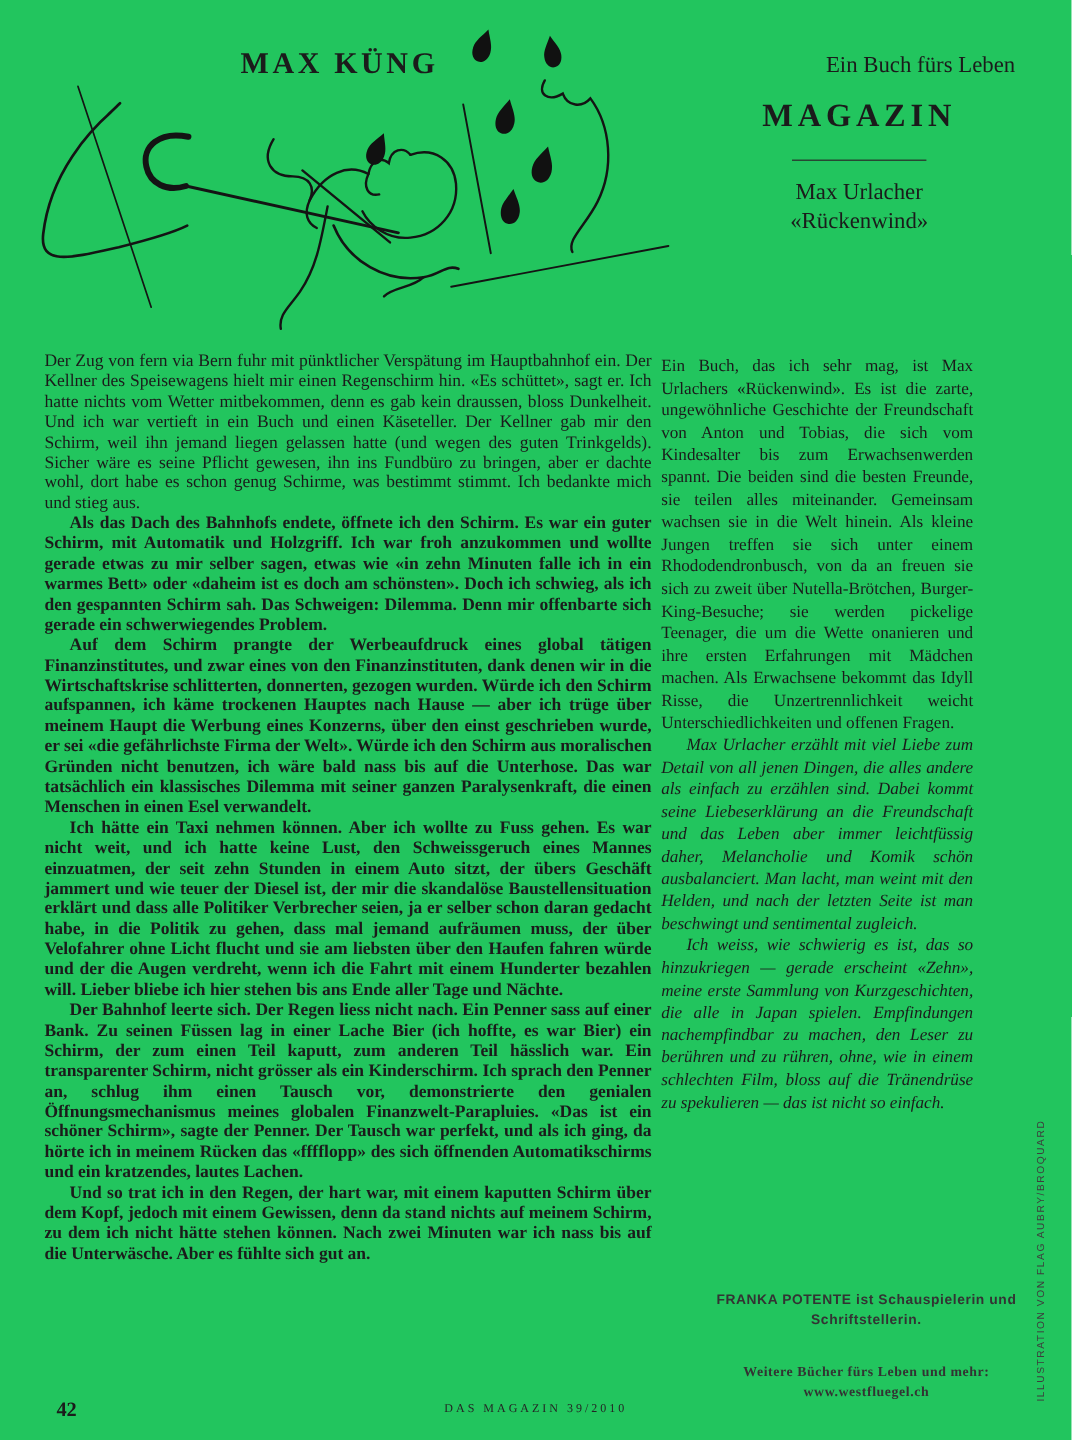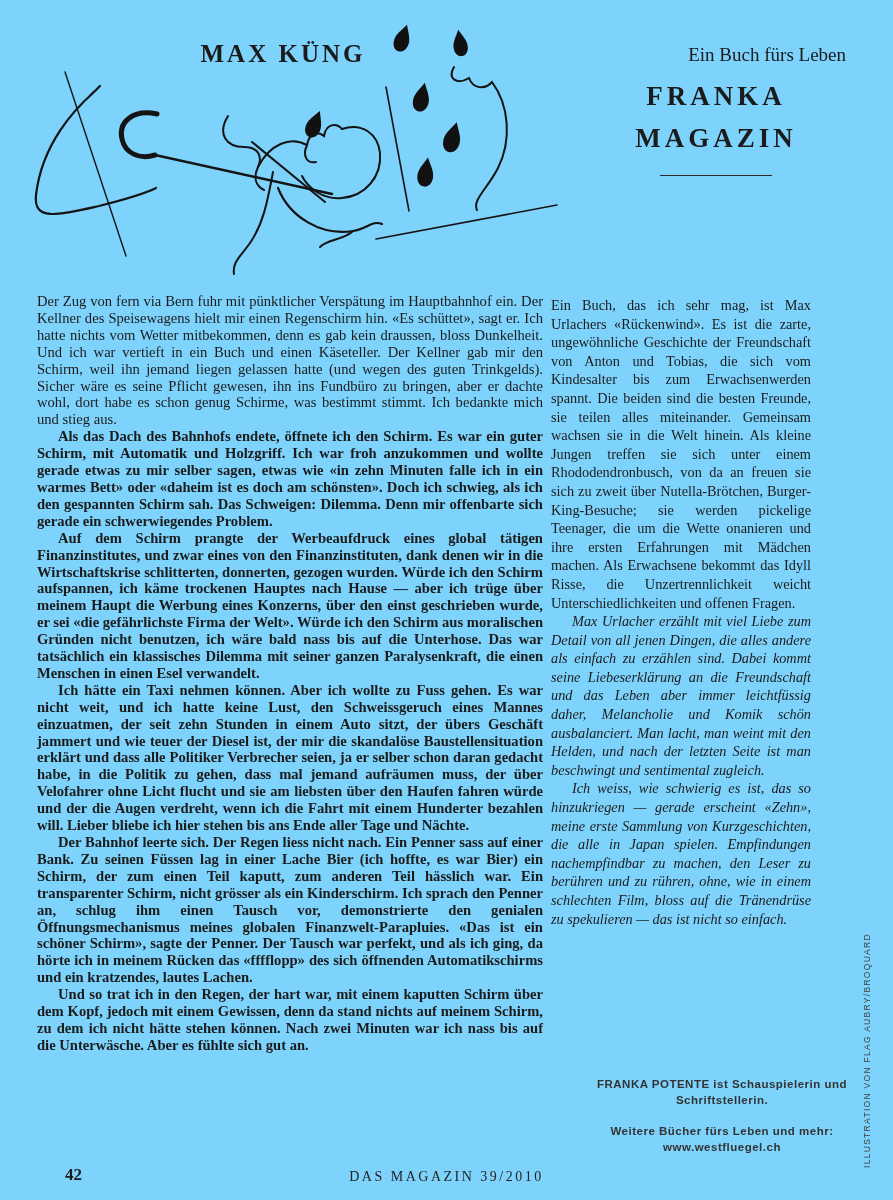--- a/index.html
+++ b/index.html
@@ -1,18 +1,18 @@
 <!DOCTYPE html>
 <html><head>
 <meta charset="utf-8">
 <style>
   html,body { margin:0; padding:0; background:#ffffff; }
   .page {
     position:relative; width:893px; height:1200px;
-    background:#7dd3fc; overflow:hidden;
+    background:#22c55e; overflow:hidden;
     font-family:"Liberation Serif", serif; color:#1b1b1b;
   }
   
   .illustration { position:absolute; left:20px; top:10px; width:540px; height:280px; }
   .illustration svg { width:100%; height:100%; display:block; }
   
   .author-title {
     position:absolute; left:30px; top:40px; width:506px; margin:0;
     text-align:center; font-size:25px; font-weight:bold; letter-spacing:3px;
   }
@@ -31,34 +31,34 @@
   .right-body p { margin:0; font-size:14.3px; line-height:18.6px; text-align:justify; }
   .right-body p.indent { text-indent:21px;font-style:italic; }
 
   
   .bio {
     position:absolute; left:586px; top:1076px; width:272px;
     font-family:"Liberation Sans", sans-serif; font-size:11.5px; line-height:16px;
     letter-spacing:0.5px; color:#333; font-weight:600; text-align:center;
   }
   .bio p { margin:0; }
-  .bio .more { margin-top:15px; }
+  .bio .more { margin-top:28px;font-family:Liberation Serif, serif; }
 
   
   .credit {
     position:absolute; left:862px; top:930px; height:238px;
     writing-mode:vertical-rl; transform:rotate(180deg);
     font-family:"Liberation Sans", sans-serif; font-size:8.5px;
     letter-spacing:1.3px; color:#3d3d3d; white-space:nowrap;
   }
   
-  .footer-num { position:absolute; left:65px; top:1165px; font-size:17px; font-weight:bold; }
+  .footer-num { position:absolute; left:47px; top:1165px; font-size:17px; font-weight:bold; }
   .footer-mag {
     position:absolute; left:0; right:0; top:1169px; text-align:center;
-    font-size:14px; letter-spacing:2.5px; color:#242424;
+    font-size:10px; letter-spacing:2.5px; color:#242424;
   }
 </style>
 </head>
 <body>
 
 <div class="page">
 
   <div class="illustration">
     <svg viewBox="0 0 540 280" xmlns="http://www.w3.org/2000/svg">
       <g stroke="#141414" fill="none" stroke-linecap="round">
@@ -103,24 +103,25 @@
     <p class="indent">Als das Dach des Bahnhofs endete, öffnete ich den Schirm. Es war ein guter Schirm, mit Automatik und Holzgriff. Ich war froh anzukommen und wollte gerade etwas zu mir selber sagen, etwas wie «in zehn Minuten falle ich in ein warmes Bett» oder «daheim ist es doch am schönsten». Doch ich schwieg, als ich den gespannten Schirm sah. Das Schweigen: Dilemma. Denn mir offenbarte sich gerade ein schwerwiegendes Problem.</p>
     <p class="indent">Auf dem Schirm prangte der Werbeaufdruck eines global tätigen Finanzinstitutes, und zwar eines von den Finanzinstituten, dank denen wir in die Wirtschaftskrise schlitterten, donnerten, gezogen wurden. Würde ich den Schirm aufspannen, ich käme trockenen Hauptes nach Hause — aber ich trüge über meinem Haupt die Werbung eines Konzerns, über den einst geschrieben wurde, er sei «die gefährlichste Firma der Welt». Würde ich den Schirm aus moralischen Gründen nicht benutzen, ich wäre bald nass bis auf die Unterhose. Das war tatsächlich ein klassisches Dilemma mit seiner ganzen Paralysenkraft, die einen Menschen in einen Esel verwandelt.</p>
     <p class="indent">Ich hätte ein Taxi nehmen können. Aber ich wollte zu Fuss gehen. Es war nicht weit, und ich hatte keine Lust, den Schweissgeruch eines Mannes einzuatmen, der seit zehn Stunden in einem Auto sitzt, der übers Geschäft jammert und wie teuer der Diesel ist, der mir die skandalöse Baustellensituation erklärt und dass alle Politiker Verbrecher seien, ja er selber schon daran gedacht habe, in die Politik zu gehen, dass mal jemand aufräumen muss, der über Velofahrer ohne Licht flucht und sie am liebsten über den Haufen fahren würde und der die Augen verdreht, wenn ich die Fahrt mit einem Hunderter bezahlen will. Lieber bliebe ich hier stehen bis ans Ende aller Tage und Nächte.</p>
     <p class="indent">Der Bahnhof leerte sich. Der Regen liess nicht nach. Ein Penner sass auf einer Bank. Zu seinen Füssen lag in einer Lache Bier (ich hoffte, es war Bier) ein Schirm, der zum einen Teil kaputt, zum anderen Teil hässlich war. Ein transparenter Schirm, nicht grösser als ein Kinderschirm. Ich sprach den Penner an, schlug ihm einen Tausch vor, demonstrierte den genialen Öffnungsmechanismus meines globalen Finanzwelt-Parapluies. «Das ist ein schöner Schirm», sagte der Penner. Der Tausch war perfekt, und als ich ging, da hörte ich in meinem Rücken das «fffflopp» des sich öffnenden Automatikschirms und ein kratzendes, lautes Lachen.</p>
     <p class="indent">Und so trat ich in den Regen, der hart war, mit einem kaputten Schirm über dem Kopf, jedoch mit einem Gewissen, denn da stand nichts auf meinem Schirm, zu dem ich nicht hätte stehen können. Nach zwei Minuten war ich nass bis auf die Unterwäsche. Aber es fühlte sich gut an.</p>
   </div>
 
   <div class="right-col">
     <div class="kicker">Ein Buch fürs Leben</div>
     <div class="sb-title">
-      <div>FRANKA</div>
       <div>MAGAZIN</div>
     </div>
     <div class="divider"></div>
+    <div class="book-author">Max Urlacher</div>
+    <div class="book-title">«Rückenwind»</div>
   </div>
 
   <div class="right-body">
     <p>Ein Buch, das ich sehr mag, ist Max Urlachers «Rückenwind». Es ist die zarte, ungewöhnliche Geschichte der Freundschaft von Anton und Tobias, die sich vom Kindesalter bis zum Erwachsenwerden spannt. Die beiden sind die besten Freunde, sie teilen alles miteinander. Gemeinsam wachsen sie in die Welt hinein. Als kleine Jungen treffen sie sich unter einem Rhododendronbusch, von da an freuen sie sich zu zweit über Nutella-Brötchen, Burger-King-Besuche; sie werden pickelige Teenager, die um die Wette onanieren und ihre ersten Erfahrungen mit Mädchen machen. Als Erwachsene bekommt das Idyll Risse, die Unzertrennlichkeit weicht Unterschiedlichkeiten und offenen Fragen.</p>
     <p class="indent">Max Urlacher erzählt mit viel Liebe zum Detail von all jenen Dingen, die alles andere als einfach zu erzählen sind. Dabei kommt seine Liebeserklärung an die Freundschaft und das Leben aber immer leichtfüssig daher, Melancholie und Komik schön ausbalanciert. Man lacht, man weint mit den Helden, und nach der letzten Seite ist man beschwingt und sentimental zugleich.</p>
     <p class="indent">Ich weiss, wie schwierig es ist, das so hinzukriegen — gerade erscheint «Zehn», meine erste Sammlung von Kurzgeschichten, die alle in Japan spielen. Empfindungen nachempfindbar zu machen, den Leser zu berühren und zu rühren, ohne, wie in einem schlechten Film, bloss auf die Tränendrüse zu spekulieren — das ist nicht so einfach.</p>
   </div>
 
   <div class="bio">
     <p>

